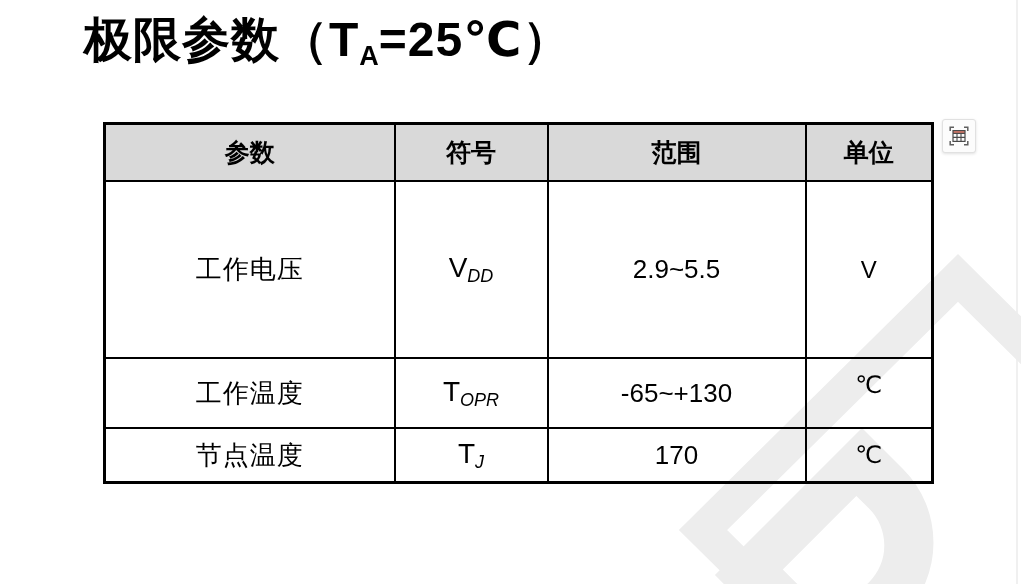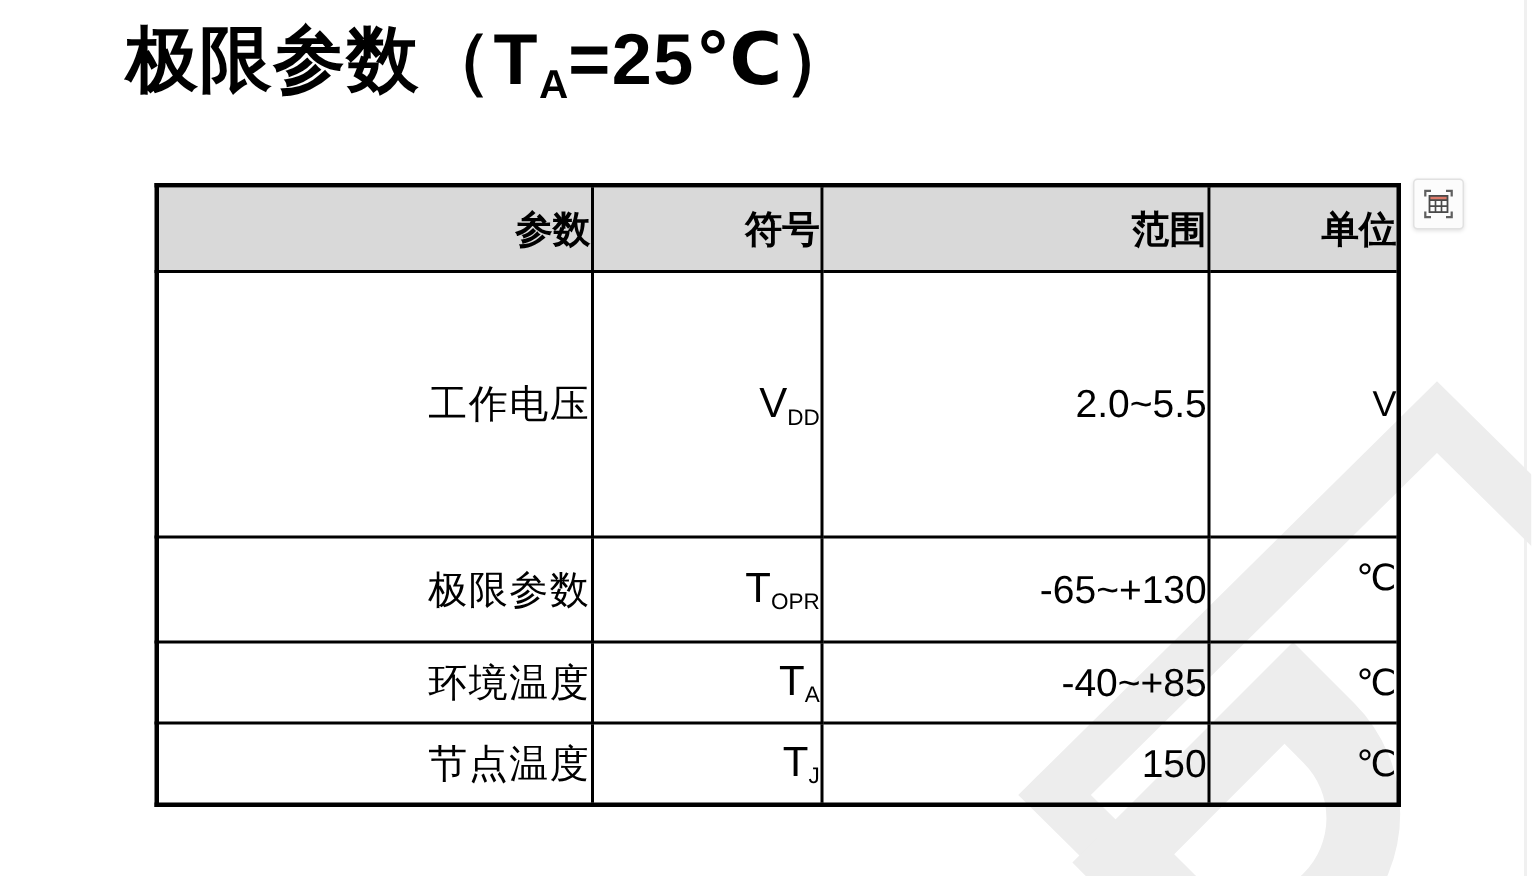--- a/index.html
+++ b/index.html
@@ -29,34 +29,34 @@
   }
   
   table.doc-table{
     position:absolute;left:103px;top:122px;z-index:2;
     width:828px;table-layout:fixed;border-collapse:collapse;
     border:3px solid var(--border-color);
     background:transparent;
   }
   .doc-table th,.doc-table td{
     border:2px solid var(--border-color);
-    text-align:right;vertical-align:middle;padding:0;
+    text-align:center;vertical-align:middle;padding:0;
     background:transparent;overflow:hidden;
   }
   .doc-table thead th{
     background:var(--header-bg);
     font-size:25px;font-weight:700;height:55px;
   }
   .doc-table tbody tr:nth-child(1) td{height:175px;border-radius:17px;}
   .doc-table tbody tr:nth-child(n+2) td{height:52px;}
   td.param{font-size:26px;letter-spacing:1px;}
   td.symbol{font-size:28px;}
   td.range{font-size:26px;}
   td.unit{font-size:24px;}
-  .sub{font-size:15px;vertical-align:-5px;letter-spacing:0;}
+  .sub{font-size:18px;vertical-align:-5px;letter-spacing:0;font-style:italic;}
   
   .doc-table tbody tr:nth-child(2) td.unit{padding-bottom:16px;}
   .doc-table tbody tr:nth-child(5) td.unit{padding-bottom:10px;}
   
   .table-tool-btn{
     position:absolute;left:942px;top:119px;width:34px;height:34px;z-index:4;
     background:#fcfcfc;border:1px solid #e1e1e1;border-radius:3px;
     box-shadow:0 1px 3px rgba(0,0,0,0.12);
     display:flex;align-items:center;justify-content:center;
     cursor:pointer;box-sizing:border-box;
@@ -93,39 +93,33 @@
       <th>参数</th>
       <th>符号</th>
       <th>范围</th>
       <th>单位</th>
     </tr>
   </thead>
   <tbody>
       <tr>
         <td class="param">工作电压</td>
         <td class="symbol"><span class="">V</span><span class="sub">DD</span></td>
-        <td class="range"><span class="">2.0~5.5</span></td>
+        <td class="range"><span class="">2.9~5.5</span></td>
         <td class="unit">V</td>
       </tr>
       <tr>
-        <td class="param">极限参数</td>
+        <td class="param">工作温度</td>
         <td class="symbol"><span class="">T</span><span class="sub">OPR</span></td>
         <td class="range"><span class="">-65~+130</span></td>
         <td class="unit">℃</td>
       </tr>
       <tr>
-        <td class="param">环境温度</td>
-        <td class="symbol"><span class="">T</span><span class="sub">A</span></td>
-        <td class="range"><span class="">-40~+85</span></td>
-        <td class="unit">℃</td>
-      </tr>
-      <tr>
         <td class="param">节点温度</td>
         <td class="symbol"><span class="">T</span><span class="sub">J</span></td>
-        <td class="range"><span class="">150</span></td>
+        <td class="range"><span class="">170</span></td>
         <td class="unit">℃</td>
       </tr>
     </tbody>
 </table>
 
 <div class="table-tool-btn" title="table-select-icon">
   <svg width="20" height="20" viewBox="0 0 20 20" aria-hidden="true">
 
     <path d="M1.2,5 V1.2 H5 M15,1.2 H18.8 V5 M18.8,15 V18.8 H15 M5,18.8 H1.2 V15" fill="none" stroke="#5f5f5f" stroke-width="1.5"></path>
 

